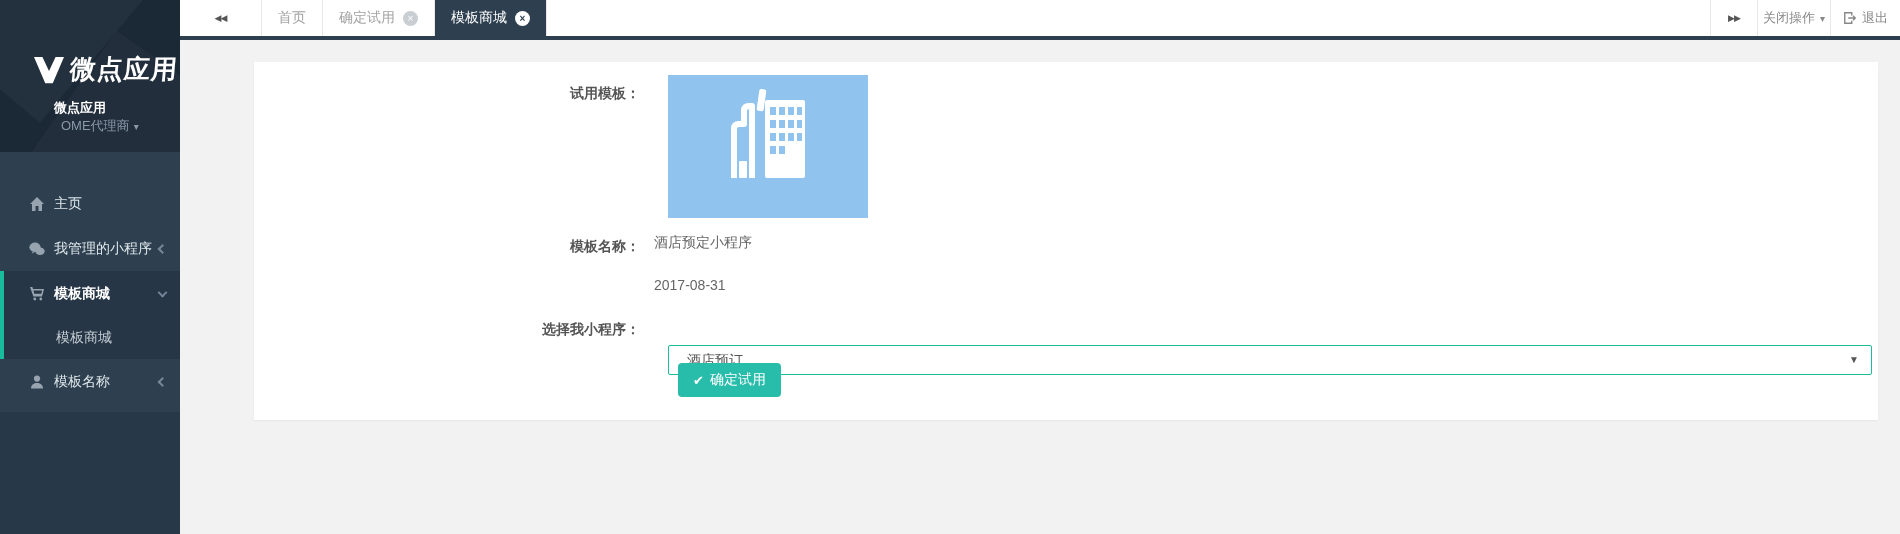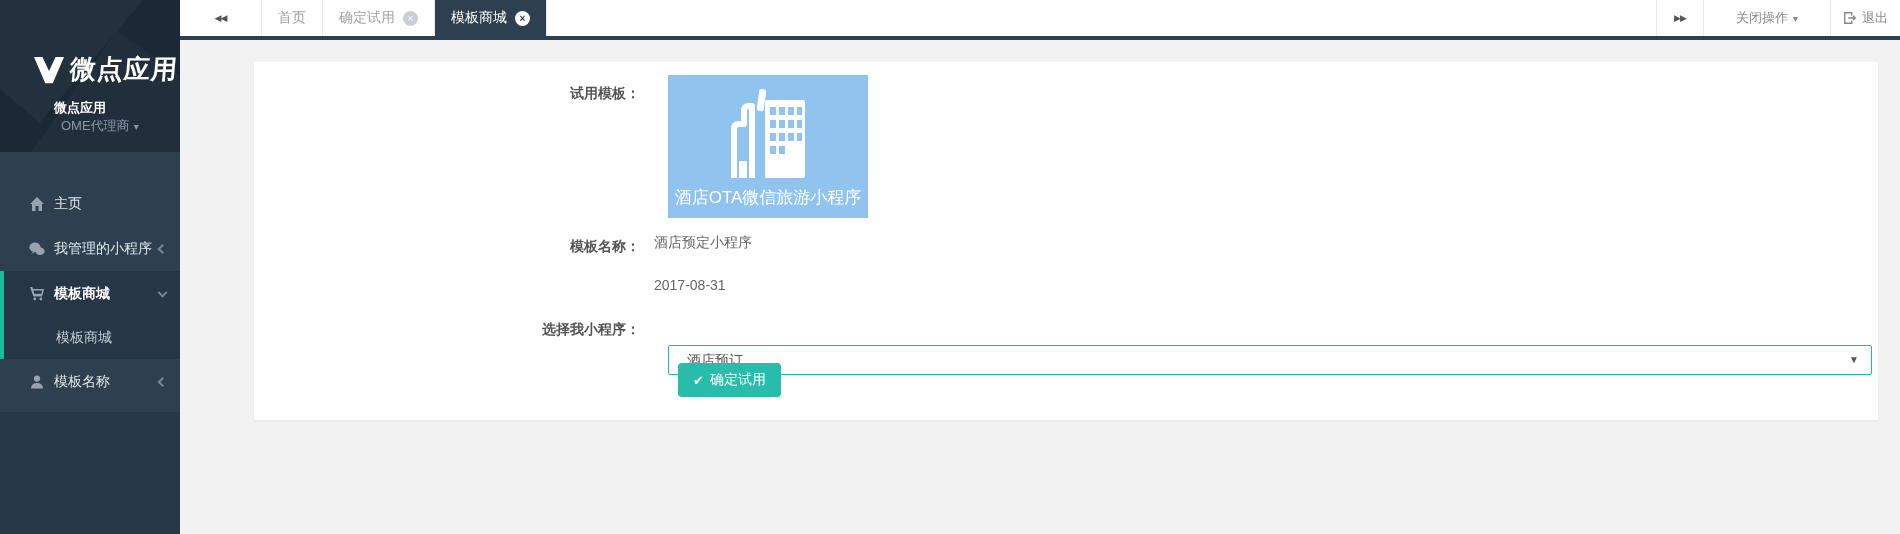--- a/index.html
+++ b/index.html
@@ -49,21 +49,21 @@
   .tab-nav.rightnav { width:47px; border-right:none; border-left:1px solid #e8e8e8; }
   .arr { font-size:9px; color:#555; letter-spacing:-1px; }
   .tab { display:flex; align-items:center; padding:0 16px; font-size:14px;
     color:#a3a3a3; border-right:1px solid #e8e8e8; cursor:pointer; white-space:nowrap; }
   .tab.active { background:#2e4050; color:#fff; }
   .tclose { width:15px; height:15px; border-radius:50%; margin-left:8px; font-size:10px;
     line-height:15px; text-align:center; cursor:pointer; }
   .tclose.gray { background:#c9ced3; color:#fff; }
   .tclose.white { background:#fff; color:#2e4050; font-weight:bold; }
   .spacer { flex:1; }
-  .close-ops { display:flex; align-items:center; padding:0 32px; font-size:13px;
+  .close-ops { display:flex; align-items:center; padding:0 5px; font-size:13px;
     color:#888; border-left:1px solid #e8e8e8; cursor:pointer; white-space:nowrap; }
   .close-ops .caret { font-size:10px; margin-left:5px; color:#888; }
   .logout { display:flex; align-items:center; padding:0 12px; font-size:13px;
     color:#888; border-left:1px solid #e8e8e8; cursor:pointer; white-space:nowrap; }
   .logout svg { width:14px; height:14px; margin-right:5px; stroke:#888; fill:none;
     stroke-width:1.6; }
 
   
   .content { position:absolute; left:180px; top:40px; width:1720px; height:494px;
     background:#f2f2f3; }
@@ -223,21 +223,20 @@
             <rect x="62" y="63" width="6" height="8"></rect>
               <rect x="71" y="63" width="6" height="8"></rect>
           </g>
           <g fill="none" stroke="#ffffff" stroke-width="6" stroke-linejoin="round" stroke-linecap="round">
             <path d="M26 95 L26 46 Q26 41 31 41 L36 41 L36 28 Q36 23 41 23 L44 23 L44 95"></path>
           </g>
           <g fill="#ffffff">
             <rect x="31" y="78" width="8" height="17" rx="1"></rect>
           </g>
         </svg>
-        <div class="tile-caption">酒店OTA微信旅游小程序</div>
       </div>
 
       <div class="flabel" style="top:176px;">模板名称：</div>
       <div class="fvalue" style="top:172px;">酒店预定小程序</div>
 
       <div class="fvalue" style="top:215px;">2017-08-31</div>
 
       <div class="flabel" style="top:259px;">选择我小程序：</div>
       <div class="select-box">
         <span class="select-value">酒店预订</span>

